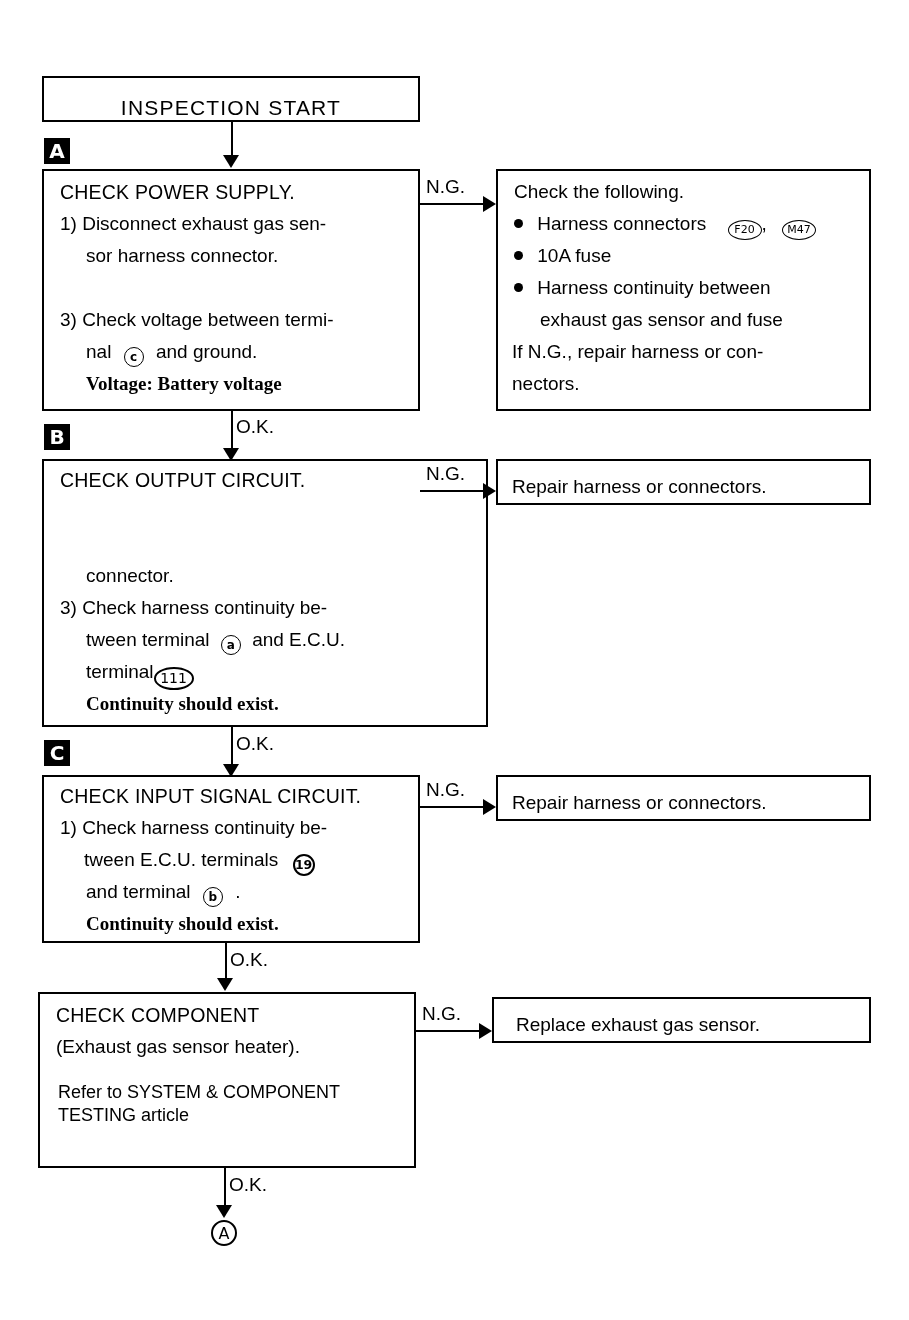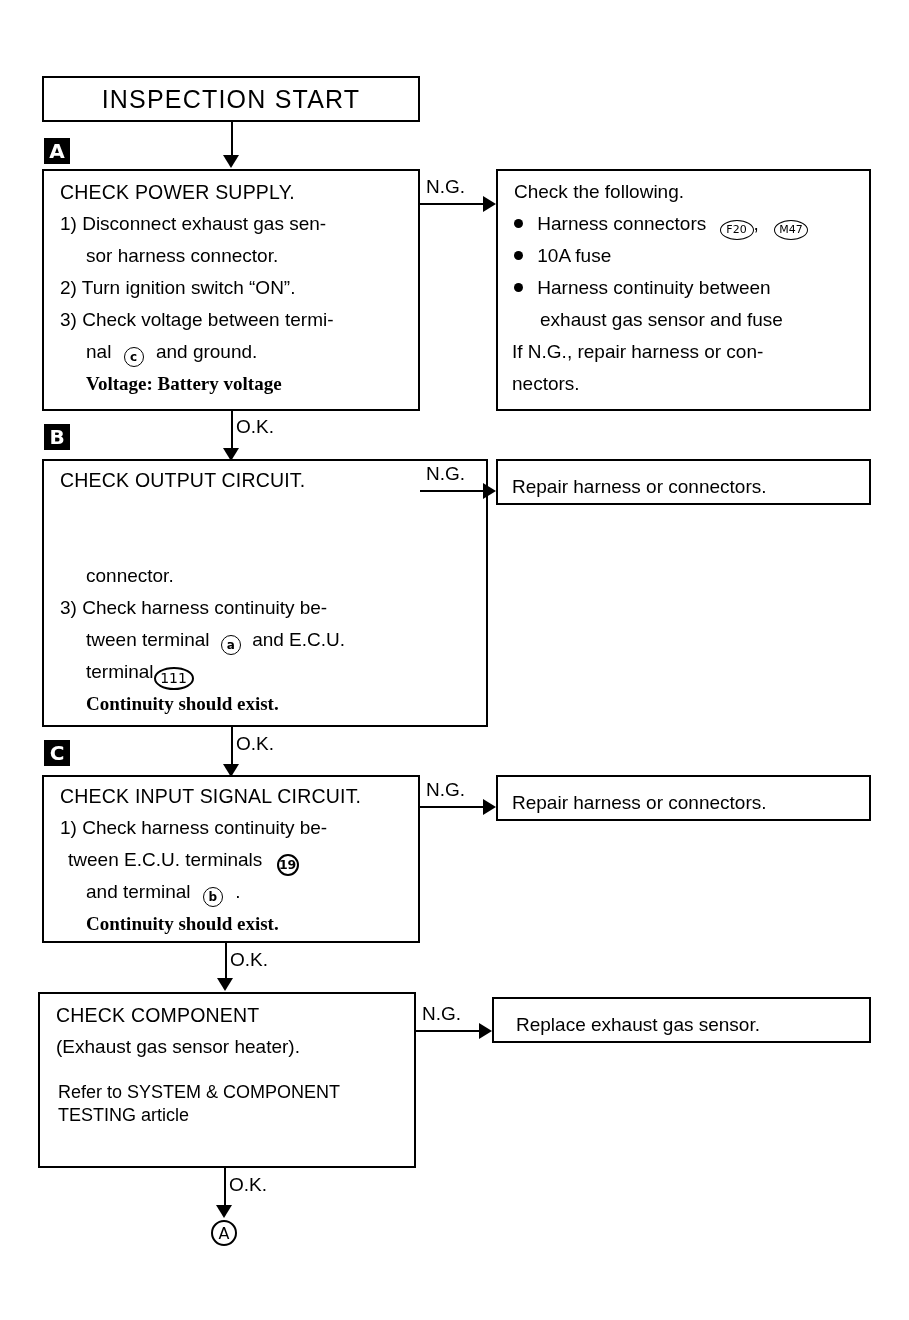--- a/index.html
+++ b/index.html
@@ -19,22 +19,22 @@
   }
   .box-text{
     position:absolute;
     font-size:19px;
     line-height:31px;
     white-space:nowrap;
   }
 
   
   .start-box{
-    display:flex;align-items:center;justify-content:center;
-    font-size:25px;letter-spacing:1.2px;
+    display:flex;align-items:flex-end;justify-content:center;
+    font-size:21px;letter-spacing:1.2px;
   }
 
   
   .badge{
     position:absolute;
     width:26px;height:26px;
     background:#000;color:#fff;
     font-size:20px;font-weight:bold;
     display:flex;align-items:center;justify-content:center;
     box-sizing:border-box;
@@ -104,41 +104,40 @@
   <div class="arrow-down" style="left:223px;top:155px;"></div>
 
   <div class="badge" style="left:44px;top:138px;">
     <span>A</span>
   </div>
 
   <div class="box" style="left:42px;top:169px;width:378px;height:242px;">
     <div class="line title" style="left:16px;top:10px;text-align:right;">CHECK POWER SUPPLY.</div>
     <div class="line" style="left:16px;top:42px;">1) Disconnect exhaust gas sen-</div>
     <div class="line" style="left:42px;top:74px;">sor harness connector.</div>
-    <div class="line" style="left:16px;top:106px;">2) Turn ignition switch “ON”.</div>
     <div class="line" style="left:16px;top:138px;">3) Check voltage between termi-</div>
     <div class="line" style="left:42px;top:170px;">
       <span>nal</span>
       <span class="circ" style="margin:0 7px;">c</span>
       <span>and ground.</span>
     </div>
     <div class="line bold" style="left:42px;top:202px;">Voltage: Battery voltage</div>
   </div>
 
   <div class="hline" style="left:420px;top:203px;width:65px;"></div>
   <div class="arrow-right" style="left:483px;top:196px;"></div>
   <div class="flowlabel" style="left:426px;top:176px;">N.G.</div>
 
   <div class="box" style="left:496px;top:169px;width:375px;height:242px;">
     <div class="line" style="left:16px;top:10px;">Check the following.</div>
 
     <div class="line" style="left:16px;top:42px;">
       <span class="bullet"></span>
       <span>Harness connectors</span>
-      <span class="oval small" style="margin-left:8px;">F20</span><span>,</span>
+      <span class="oval small" style="margin-left:16px;">F20</span><span>,</span>
       <span class="oval small" style="margin-left:10px;">M47</span>
     </div>
 
     <div class="line" style="left:16px;top:74px;">
       <span class="bullet"></span>
       <span>10A fuse</span>
     </div>
 
     <div class="line" style="left:16px;top:106px;">
       <span class="bullet"></span>
@@ -185,21 +184,21 @@
   <div class="arrow-down" style="left:223px;top:764px;"></div>
   <div class="flowlabel" style="left:236px;top:733px;">O.K.</div>
 
   <div class="badge" style="left:44px;top:740px;">
     <span>C</span>
   </div>
 
   <div class="box" style="left:42px;top:775px;width:378px;height:168px;">
     <div class="line title" style="left:16px;top:8px;">CHECK INPUT SIGNAL CIRCUIT.</div>
     <div class="line" style="left:16px;top:40px;">1) Check harness continuity be-</div>
-    <div class="line" style="left:24px;top:72px;">
+    <div class="line" style="left:40px;top:72px;">
       <span>tween E.C.U. terminals</span>
       <span class="circ big" style="margin-left:9px;">19</span>
     </div>
     <div class="line" style="left:42px;top:104px;">
       <span>and terminal</span>
       <span class="circ" style="margin:0 7px;">b</span>
       <span>.</span>
     </div>
     <div class="line bold" style="left:42px;top:136px;">Continuity should exist.</div>
   </div>

